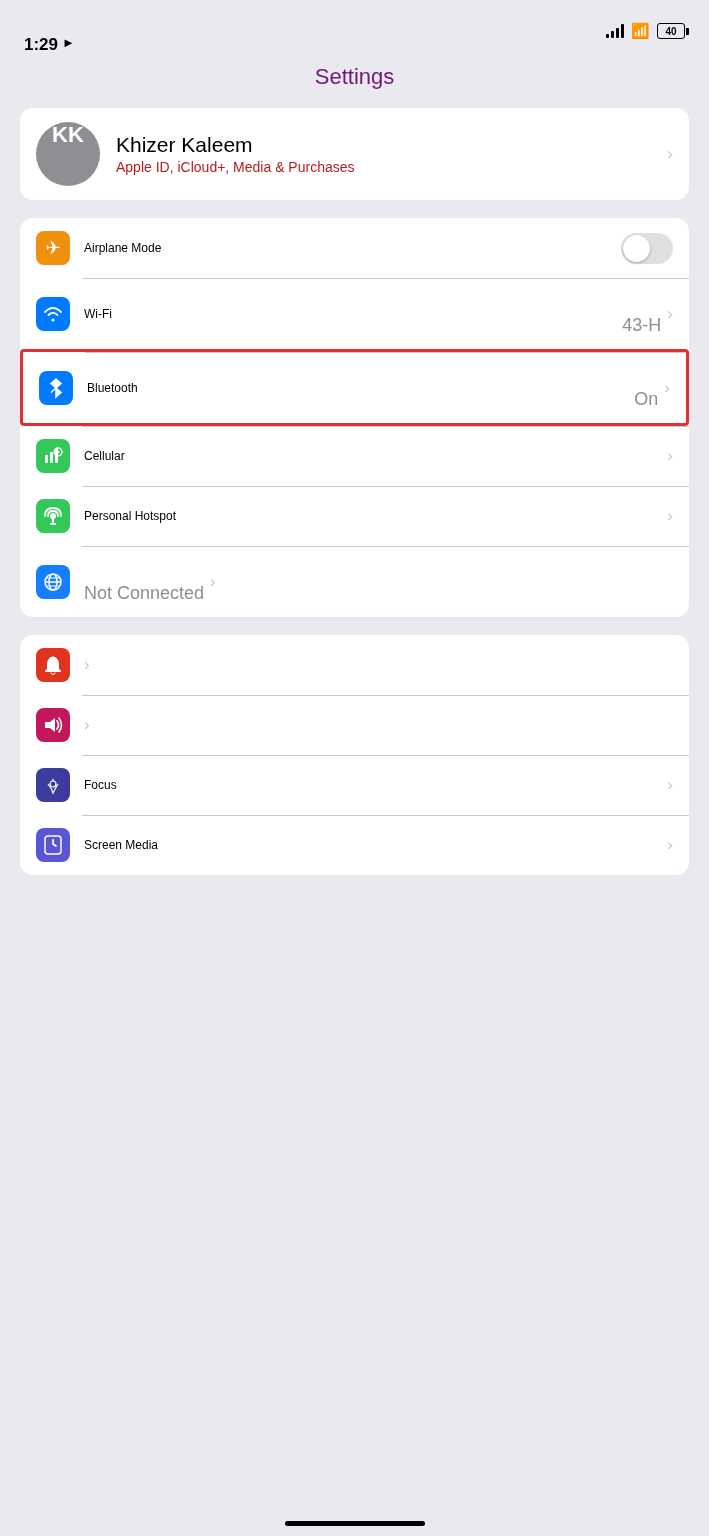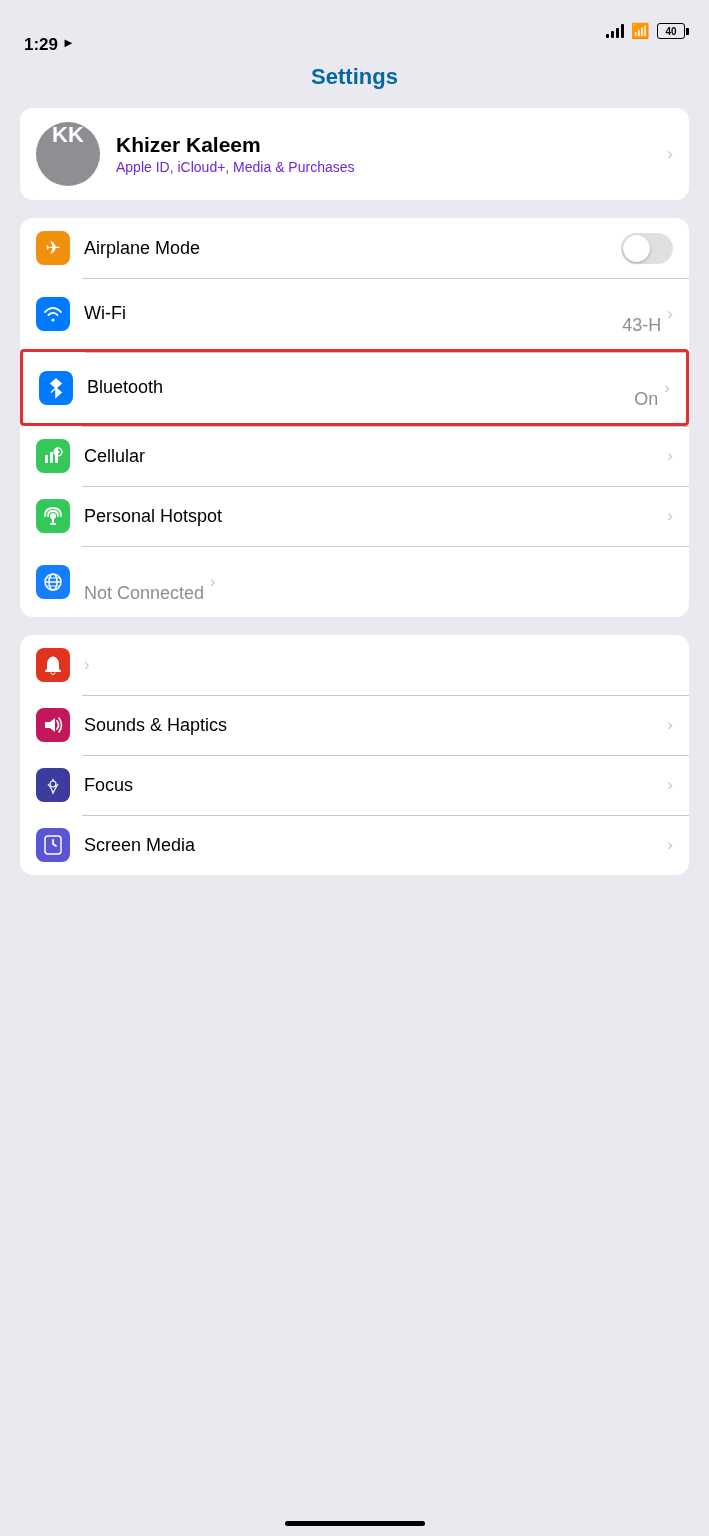--- a/index.html
+++ b/index.html
@@ -74,22 +74,22 @@
       width: 3px;
       height: 7px;
       background: #000;
       border-radius: 0 1px 1px 0;
     }
 
     
     .page-title {
       text-align: center;
       font-size: 22px;
-      font-weight: 700;
-      color: #0369a1;
+      font-weight: 400;
+      color: #701a75;
       padding: 10px 0 18px 0;
     }
 
     
     .card {
       background: #fff;
       border-radius: 13px;
       margin: 0 20px 18px 20px;
       overflow: hidden;
     }
@@ -115,27 +115,27 @@
       font-weight: 600;
       flex-shrink: 0;
     }
 
     .profile-info {
       flex: 1;
     }
 
     .profile-name {
       font-size: 21px;
-      font-weight: 700;
+      font-weight: 400;
       color: #000;
     }
 
     .profile-subtitle {
       font-size: 14px;
-      color: #6d28d9;
+      color: #b91c1c;
       margin-top: 2px;
     }
 
     
     .settings-row {
       display: flex;
       align-items: center;
       padding: 13px 16px;
       position: relative;
     }
@@ -158,21 +158,21 @@
       align-items: center;
       justify-content: center;
       flex-shrink: 0;
       margin-right: 14px;
       font-size: 18px;
       color: #fff;
     }
 
     .row-label {
       flex: 1;
-      font-size: 18px;
+      font-size: 12px;
       color: #000;
     }
 
     .row-value {
       font-size: 18px;
       color: #8e8e93;
       margin-right: 6px;
       margin-top: 24px;
     }
 
@@ -361,21 +361,20 @@
   </div>
 
   <div class="settings-row">
     <div class="row-icon" style="background:#c2185b;">
       <svg width="20" height="18" viewBox="0 0 20 18" fill="white">
         <polygon points="2,6 7,6 12,2 12,16 7,12 2,12" fill="white"></polygon>
         <path d="M14 5 Q17 9 14 13" stroke="white" stroke-width="1.8" fill="none" stroke-linecap="round"></path>
         <path d="M16 2 Q21 9 16 16" stroke="white" stroke-width="1.5" fill="none" stroke-linecap="round"></path>
       </svg>
     </div>
-    <span class="row-label">Sounds &amp; Haptics</span>
     <span class="chevron">›</span>
   </div>
 
   <div class="settings-row">
     <div class="row-icon" style="background:#3c3c9e;">
       <svg width="20" height="20" viewBox="0 0 20 20" fill="white">
         <path d="M10 3 Q12 7 10 10 Q8 7 10 3Z" fill="white"></path>
         <path d="M5 9 Q9 14 10 18 Q12 14 15 9" stroke="white" stroke-width="1.2" fill="none"></path>
         <circle cx="10" cy="9" r="3" fill="#3c3c9e" stroke="white" stroke-width="1.2"></circle>
       </svg>

